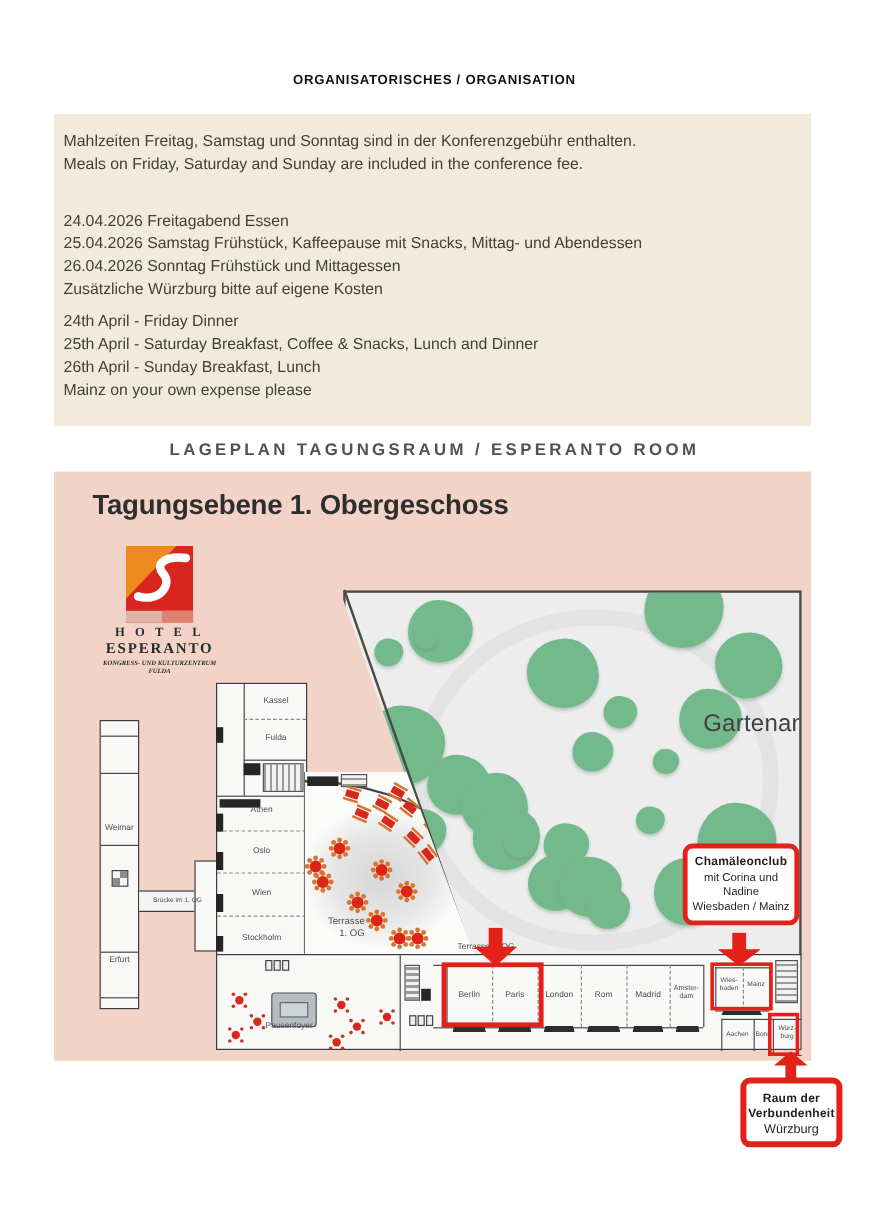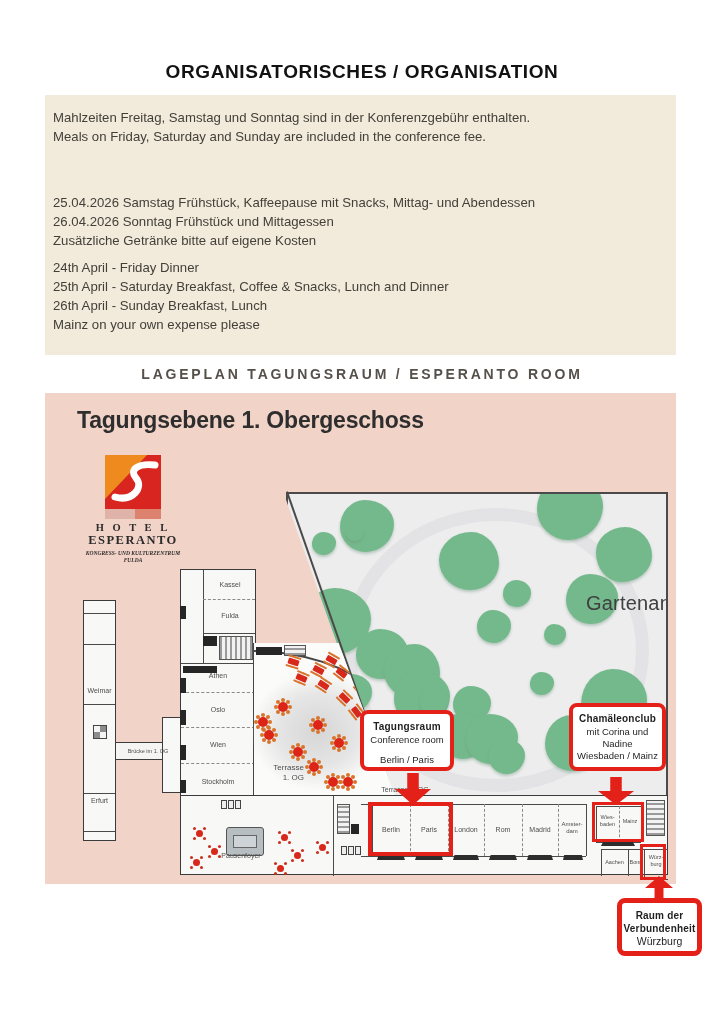--- a/index.html
+++ b/index.html
@@ -1,20 +1,20 @@
 <!DOCTYPE html>
 <html><head>
 <meta charset="utf-8">
 <style>
   html,body{margin:0;padding:0;background:#ffffff;}
   .page{position:relative;width:724px;height:1024px;background:#ffffff;overflow:hidden;
         font-family:"Liberation Sans",sans-serif;color:#3d3933;}
   .abs{position:absolute;}
   
-  .h1{position:absolute;left:0;right:0;top:61px;text-align:center;font-size:19px;font-weight:800;
+  .h1{position:absolute;left:0;right:0;top:61px;text-align:center;font-size:11px;font-weight:800;
       letter-spacing:.6px;color:#121212;}
   .h2{position:absolute;left:0;right:0;top:366px;text-align:center;font-size:14px;font-weight:800;
       letter-spacing:2.8px;color:#55504a;}
   
   .infobox{position:absolute;left:45px;top:95px;width:631px;height:260px;background:#f2ebdb;}
   .il{position:absolute;left:8px;width:615px;height:17px;font-size:13.2px;color:#43403a;white-space:nowrap;}
   .it{}
   
   .panel{position:absolute;left:45px;top:393px;width:631px;height:491px;background:#f2d3c7;}
   .map-title{position:absolute;left:32px;top:14px;font-size:23px;font-weight:700;letter-spacing:-.2px;color:#2e2e2e;}
@@ -74,23 +74,24 @@
 </head>
 <body>
 
 <div class="page">
 
   <div class="h1">ORGANISATORISCHES / ORGANISATION</div>
 
   <div class="infobox">
     <div class="il" style="top:15px">Mahlzeiten Freitag, Samstag und Sonntag sind in der Konferenzgebühr enthalten.</div>
     <div class="il it" style="top:34px">Meals on Friday, Saturday and Sunday are included in the conference fee.</div>
+    <div class="il" style="top:81px">24.04.2026 Freitagabend Essen</div>
     <div class="il" style="top:100px">25.04.2026 Samstag Frühstück, Kaffeepause mit Snacks, Mittag- und Abendessen</div>
     <div class="il" style="top:119px">26.04.2026 Sonntag Frühstück und Mittagessen</div>
-    <div class="il" style="top:138px">Zusätzliche Getränke bitte auf eigene Kosten</div>
+    <div class="il" style="top:138px">Zusätzliche Würzburg bitte auf eigene Kosten</div>
     <div class="il it" style="top:165px">24th April - Friday Dinner</div>
     <div class="il it" style="top:184px">25th April - Saturday  Breakfast, Coffee &amp; Snacks, Lunch and Dinner</div>
     <div class="il it" style="top:203px">26th April - Sunday Breakfast, Lunch</div>
     <div class="il it" style="top:222px">Mainz on your own expense please</div>
   </div>
 
   <div class="h2">LAGEPLAN TAGUNGSRAUM / ESPERANTO ROOM</div>
 
   <div class="panel">
 
@@ -280,25 +281,20 @@
 burg</div>
     </div>
 
     <div class="hl" style="left:323px;top:409px;width:85px;height:54px;"></div>
     <div class="hl" style="left:547px;top:409px;width:52px;height:40px;border-width:3.5px;"></div>
     <div class="hl" style="left:595px;top:451px;width:26px;height:36px;border-width:3.5px;"></div>
 
     <div class="arrow" style="left:350px;top:380px;width:36px;height:32px;"></div>
     <div class="arrow" style="left:553px;top:384px;width:36px;height:28px;"></div>
 
-    <div class="co" style="left:315px;top:317px;width:94px;height:61px;padding-top:7px;">
-      <div class="t">Tagungsraum</div>
-      <div class="l">Conference room</div>
-      <div class="l" style="margin-top:8px;">Berlin / Paris</div>
-    </div>
     <div class="co" style="left:524px;top:310px;width:97px;height:68px;padding-top:6px;">
       <div class="t">Chamäleonclub</div>
       <div class="l">mit Corina und</div>
       <div class="l">Nadine</div>
       <div class="l">Wiesbaden / Mainz</div>
     </div>
   </div>
 
   <div class="arrow" style="left:645px;top:876px;width:28px;height:24px;transform:rotate(180deg);"></div>
   <div class="co" style="left:617px;top:898px;width:85px;height:58px;padding-top:7px;border-width:5px;">

